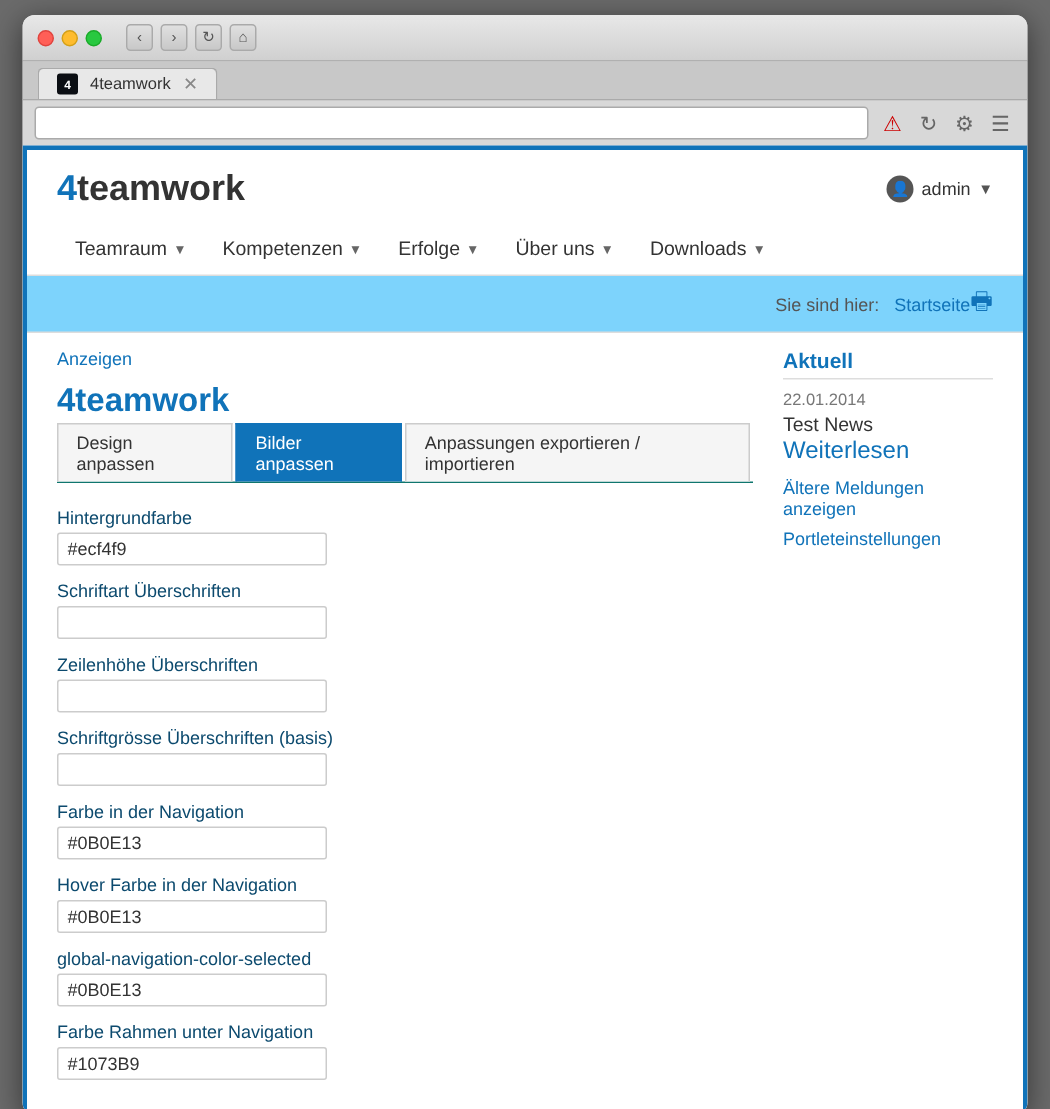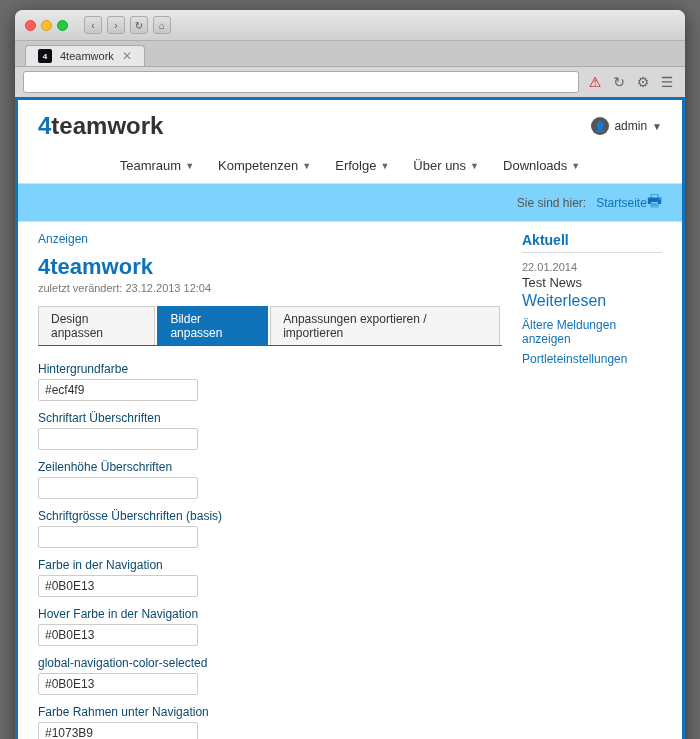--- a/index.html
+++ b/index.html
@@ -169,21 +169,20 @@
       display: flex;
       align-items: center;
       justify-content: center;
       color: white;
       font-size: 10px;
     }
     .nav-menu {
       display: flex;
       gap: 0;
       list-style: none;
-      justify-content: center;
     }
     .nav-item {
       padding: 8px 12px;
       font-size: 13px;
       color: #333;
       cursor: pointer;
       display: flex;
       align-items: center;
       gap: 4px;
       border-bottom: 2px solid transparent;
@@ -270,21 +269,21 @@
     .form-group {
       margin-bottom: 10px;
     }
     .form-label {
       display: block;
       font-size: 12px;
       color: #0c4a6e;
       margin-bottom: 3px;
     }
     .form-input {
-      width: 160px;
+      width: 180px;
       height: 22px;
       border: 1px solid #ccc;
       border-radius: 2px;
       padding: 0 6px;
       font-size: 12px;
       color: #333;
     }
     
     .sidebar-title {
       font-size: 14px;
@@ -400,21 +399,20 @@
         &nbsp;
         <a class="breadcrumb-link">Startseite</a>
       </div>
       <span class="print-icon">🖶</span>
     </div>
 
     <div class="main-layout">
       <div class="content-area">
         <a class="anzeigen-link">Anzeigen</a>
         <div class="page-title">4teamwork</div>
-        <div class="page-subtitle">zuletzt verändert: 23.12.2013 12:04</div>
 
         <div class="tabs">
           <div class="tab">
             <span>Design anpassen</span>
           </div>
           <div class="tab active-blue">
             <span>Bilder anpassen</span>
           </div>
           <div class="tab">
             <span>Anpassungen exportieren / importieren</span>

